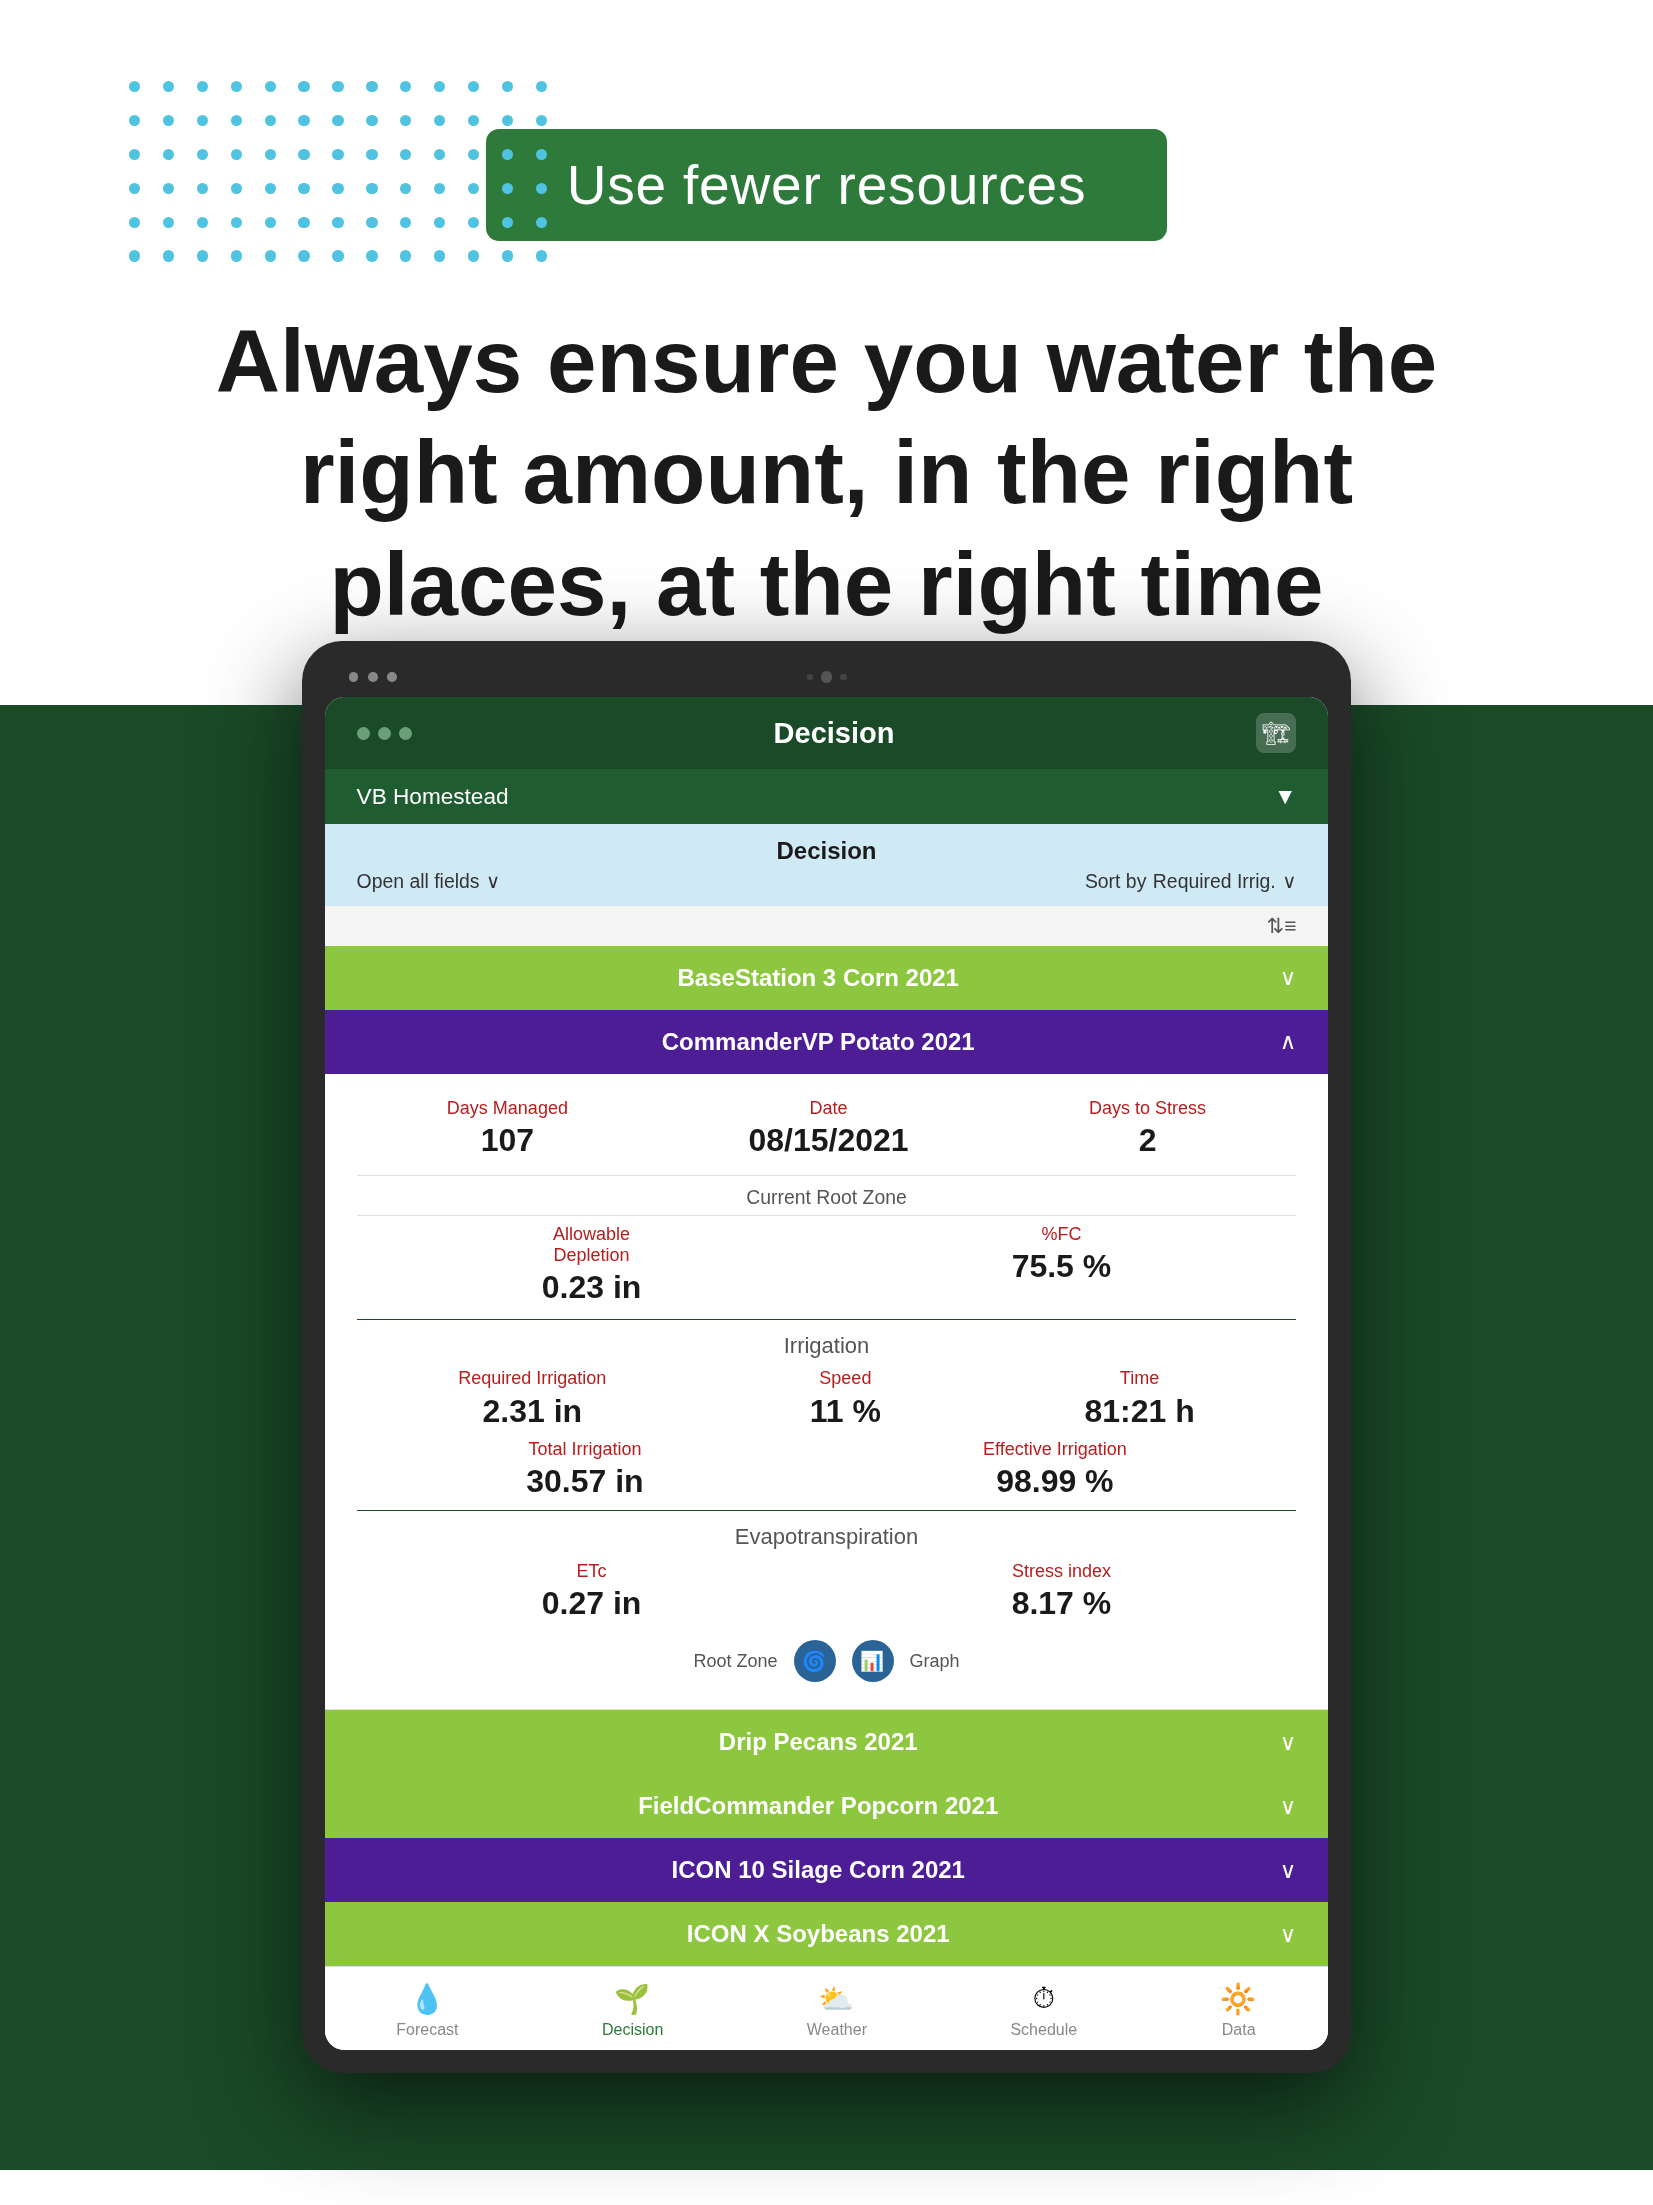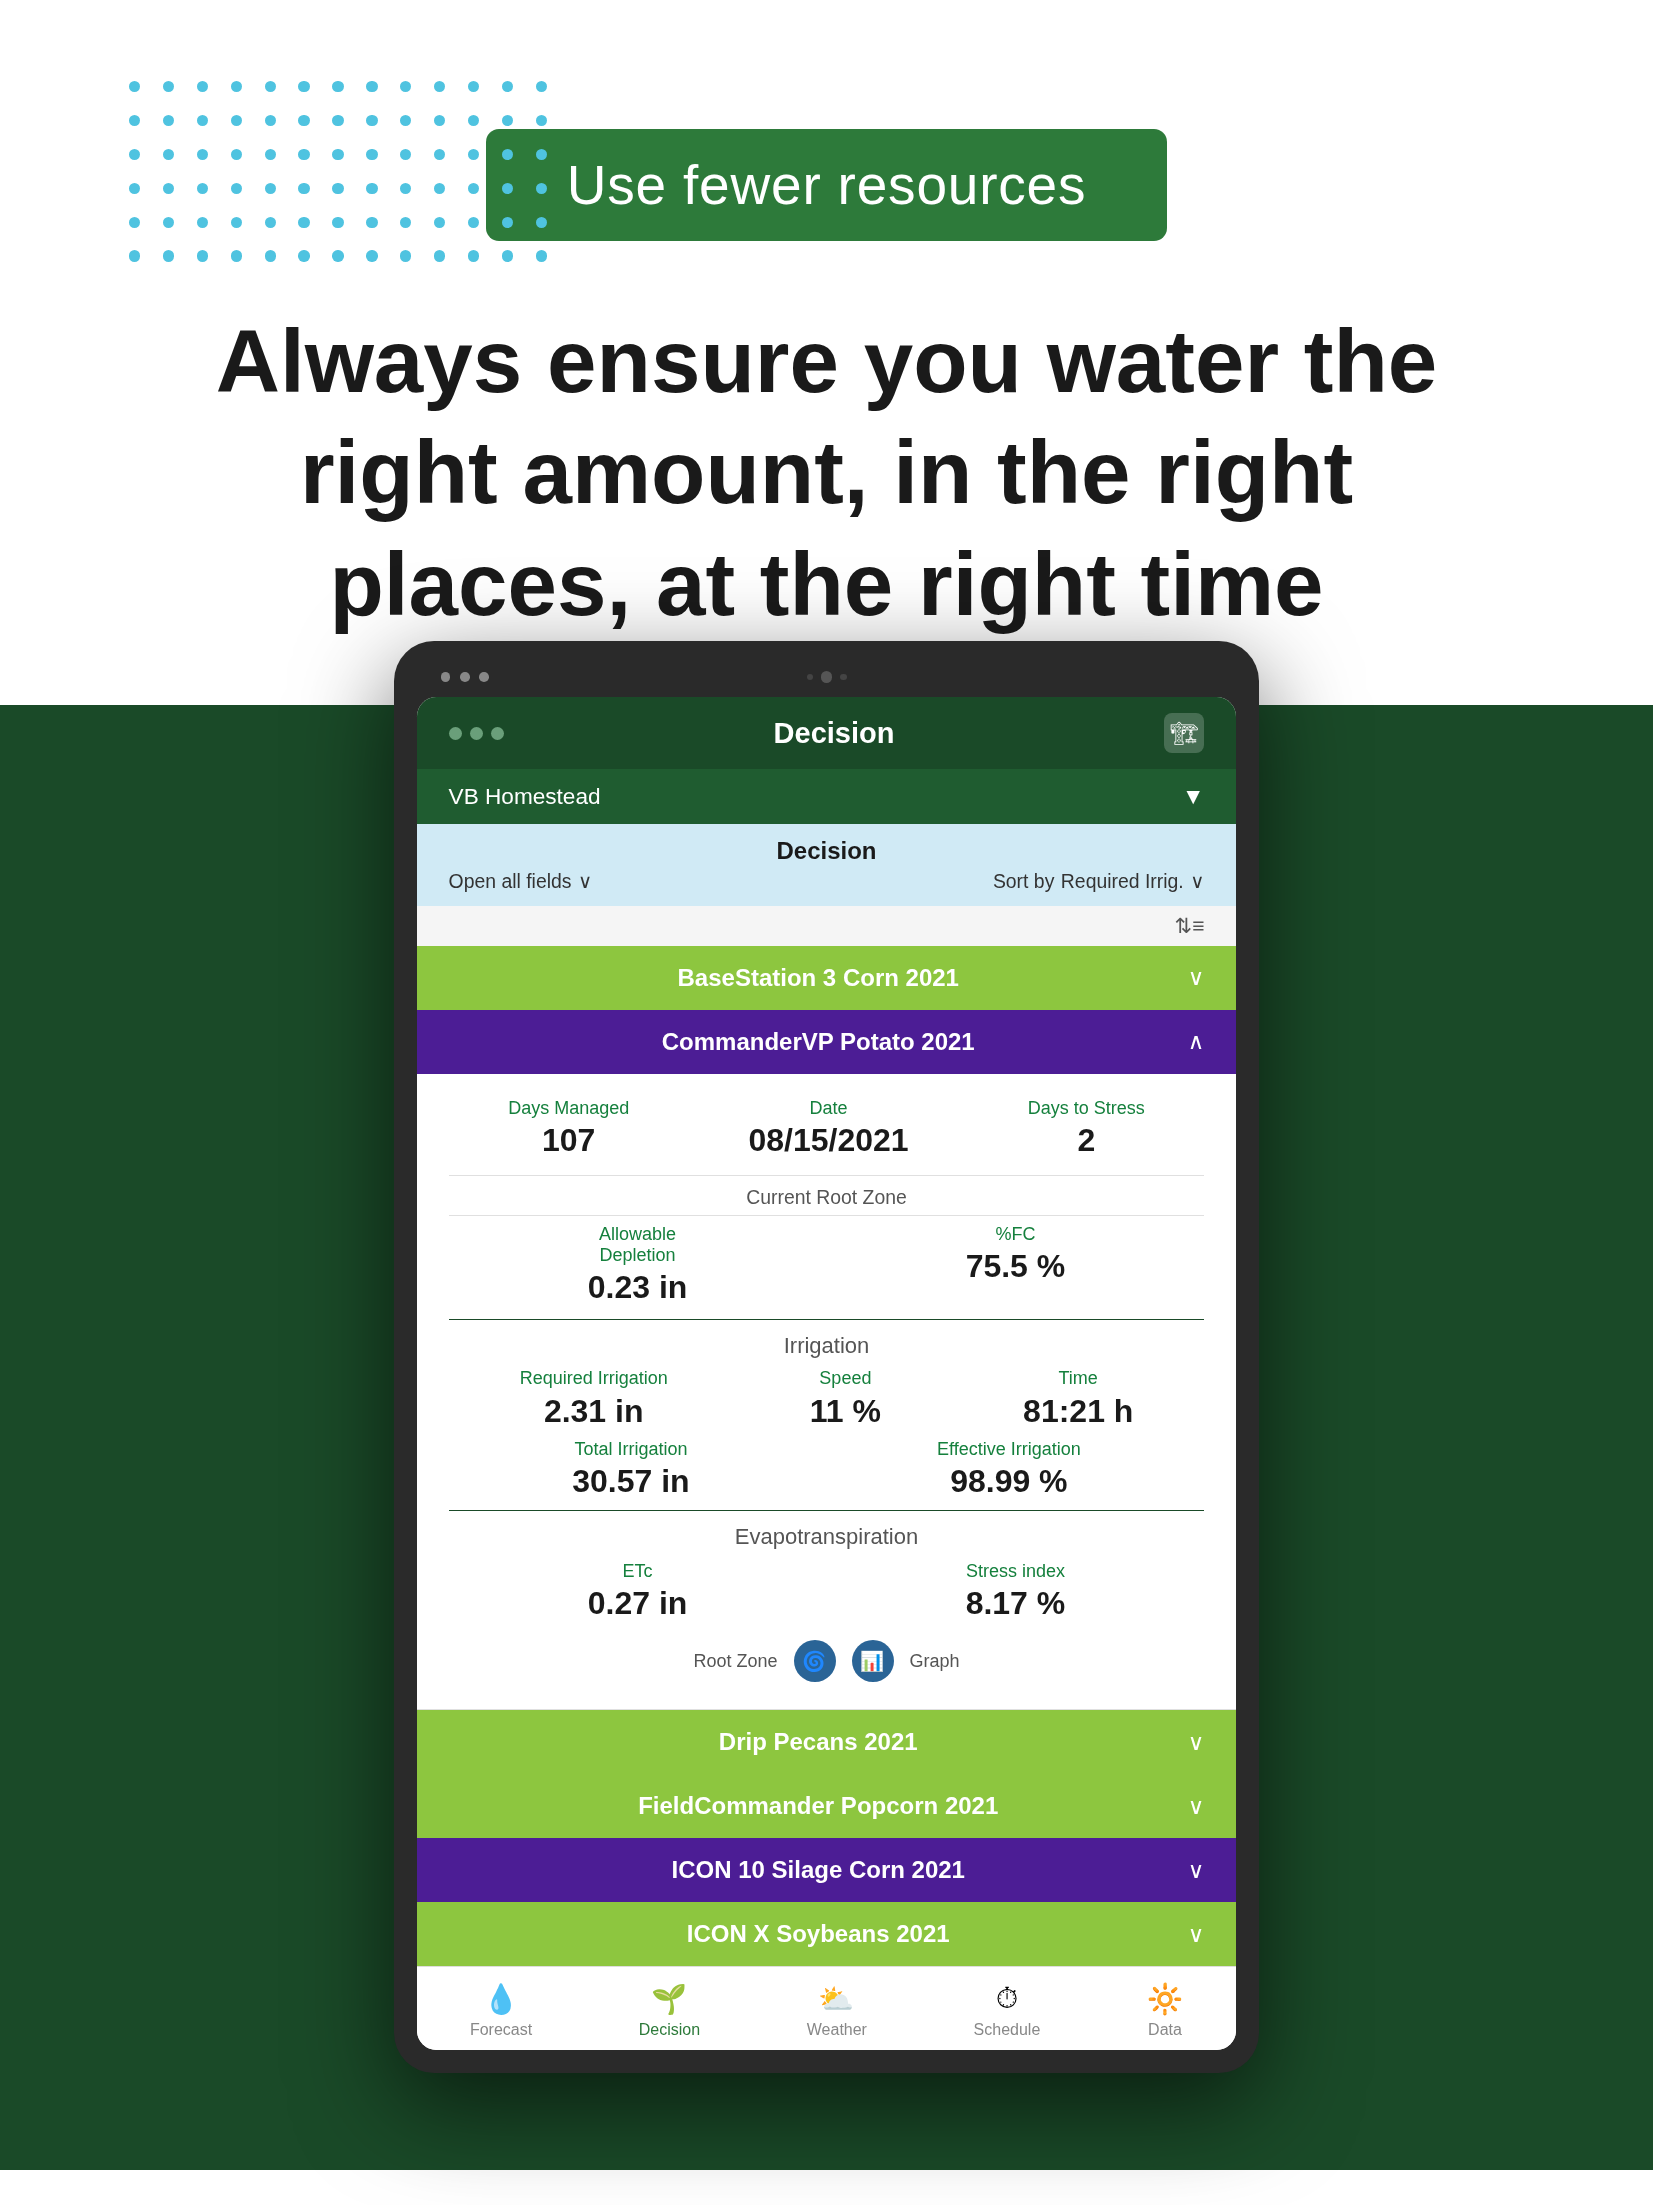--- a/index.html
+++ b/index.html
@@ -70,21 +70,21 @@
       min-height: 1130px;
       display: flex;
       justify-content: center;
       align-items: flex-start;
       padding: 97px 81px 97px;
       position: relative;
     }
 
     
     .tablet-device {
-      width: 865px;
+      width: 1049px;
       background: #2a2a2a;
       border-radius: 40px;
       padding: 22.6px;
       box-shadow: 0 32px 97px rgba(0,0,0,0.6);
       margin-top: -161px;
     }
 
     .tablet-top-bar {
       display: flex;
       justify-content: space-between;
@@ -243,21 +243,21 @@
       display: flex;
       justify-content: space-around;
       padding: 8px 0 16px;
       border-bottom: 0.8px solid #e0e0e0;
     }
     .detail-col {
       text-align: center;
     }
     .detail-label {
       font-size: 18px;
-      color: #15803d;
+      color: #b91c1c;
       margin-bottom: 3.2px;
     }
     .detail-value {
       font-size: 32px;
       font-weight: 700;
       color: #1a1a1a;
     }
 
     .section-title {
       text-align: center;

